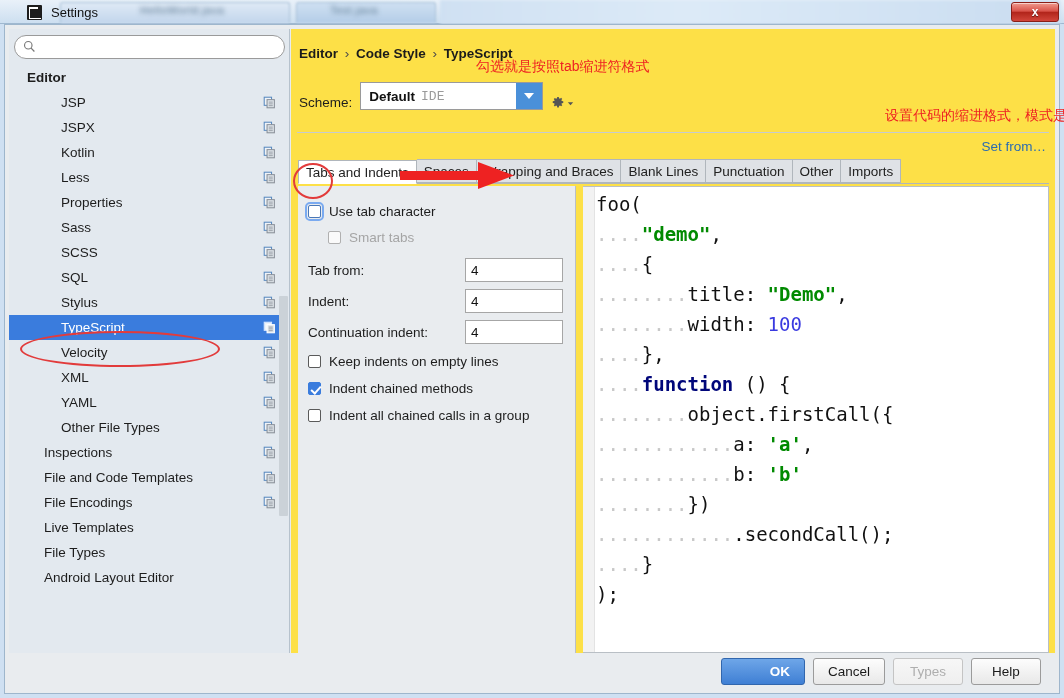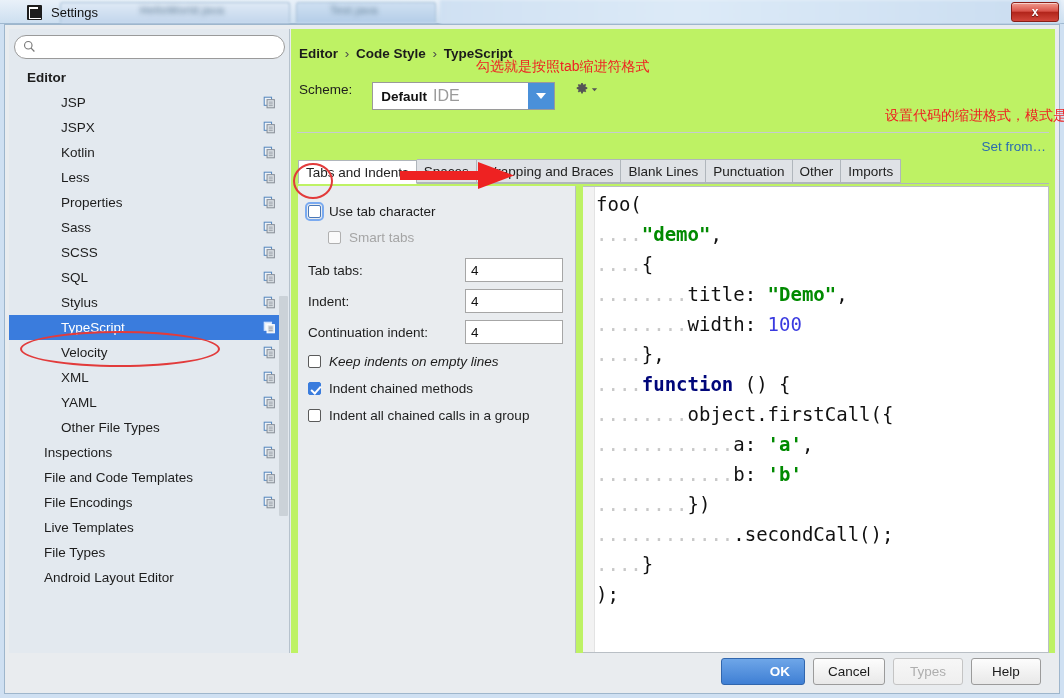--- a/index.html
+++ b/index.html
@@ -126,40 +126,40 @@
     background:#e3e9ef;
   }
   .sb-thumb{
     position:absolute; right:1px; top:231px; width:9px; height:220px;
     background:#cbd2d8; border-radius:1px;
   }
 
   
   .content{
     position:absolute; left:286px; top:4px; right:4px; height:629px;
-    background:#bef264;
+    background:#fde047;
   }
   .breadcrumb{
     position:absolute; left:8px; top:17px;
     font-size:13.5px; font-weight:bold; color:#1b1b1b; white-space:nowrap;
   }
   .breadcrumb .sep{ font-weight:normal; color:#4a4a4a; padding:0 3px; }
 
   .scheme-row{
     position:absolute; left:8px; top:53px; height:28px;
-    display:flex; align-items:flex-start; gap:20px;
+    display:flex; align-items:flex-end; gap:8px;
   }
   .scheme-label{ font-size:13.5px; }
   .combo{
     position:relative; width:183px; height:28px;
     border:1px solid #9a9a9a; background:#fff; display:flex; align-items:center;
     padding-left:8px; gap:6px;
   }
   .combo .val{ font-weight:bold; font-size:13.5px; color:#111; }
-  .combo .sub{ color:#9a9a9a; font-size:16px; }
+  .combo .sub{ color:#9a9a9a; font-size:13px;font-family:Liberation Mono, monospace; }
   .combo .arrow{
     position:absolute; right:0; top:0; width:26px; height:26px;
     background:#4a90d9; display:flex; align-items:center; justify-content:center;
   }
   .combo .arrow:after{
     content:""; border-left:5px solid transparent; border-right:5px solid transparent;
     border-top:6px solid #fff;
   }
   .gear-btn{
     display:flex; align-items:center; gap:2px; cursor:pointer;
@@ -556,35 +556,35 @@
           <span class="cb focus"></span>
           <span class="lbl">Use tab character</span>
         </div>
 
         <div class="opt-row disabled" style="left:30px; top:44px;">
           <span class="cb disabled"></span>
           <span class="lbl">Smart tabs</span>
         </div>
 
         <div class="field-row" style="left:10px; top:72px;">
-          <span>Tab tabs:</span>
+          <span>Tab from:</span>
           <input type="text" value="4" style="">
         </div>
 
         <div class="field-row" style="left:10px; top:103px;">
           <span>Indent:</span>
           <input type="text" value="4" style="">
         </div>
 
         <div class="field-row" style="left:10px; top:134px;">
           <span>Continuation indent:</span>
           <input type="text" value="4" style="">
         </div>
 
-        <div class="opt-row" style="left:10px; top:168px;font-style:italic;">
+        <div class="opt-row" style="left:10px; top:168px;">
           <span class="cb"></span>
           <span class="lbl">Keep indents on empty lines</span>
         </div>
 
         <div class="opt-row" style="left:10px; top:195px;">
           <span class="cb checked"></span>
           <span class="lbl">Indent chained methods</span>
         </div>
 
         <div class="opt-row" style="left:10px; top:222px;">

